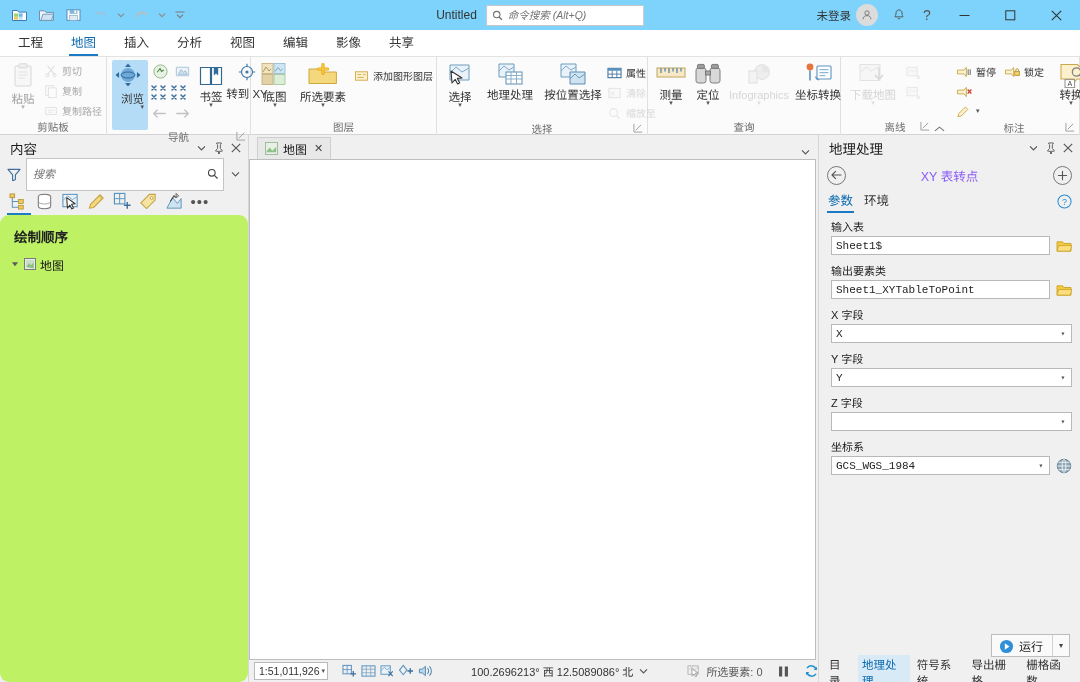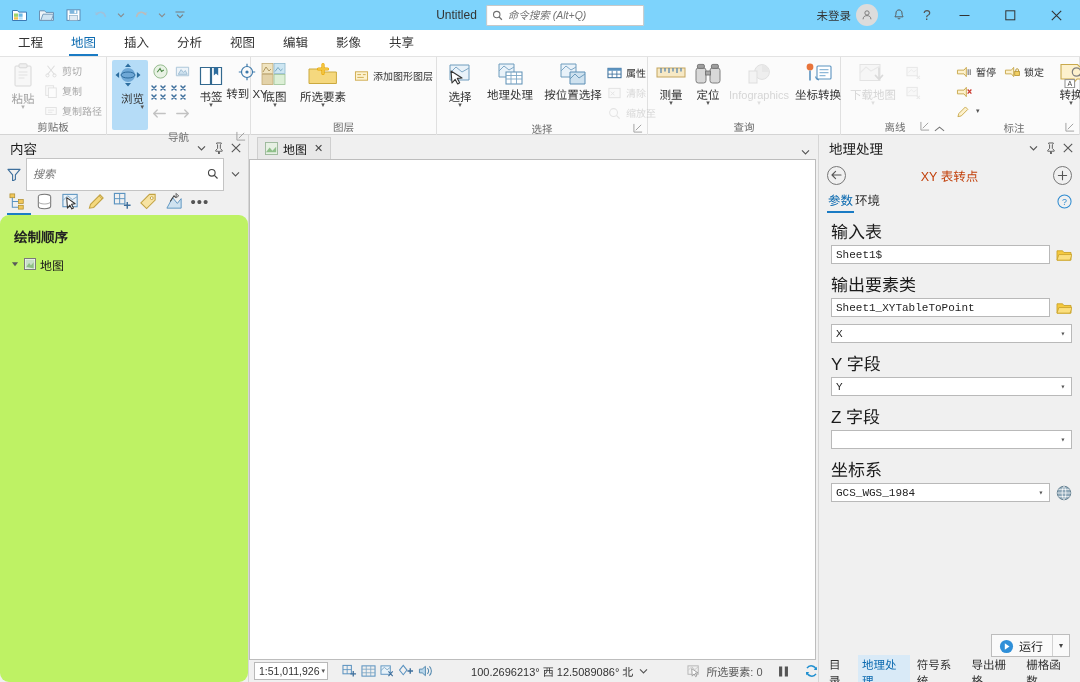--- a/index.html
+++ b/index.html
@@ -192,33 +192,33 @@
   
   .geo { width: 262px; border-left: 1px solid #d6d6d6; }
   .geo-nav {
     height: 28px; display: flex; align-items: center; padding: 0 8px; flex: 0 0 28px;
   }
   .circ-btn {
     width: 19px; height: 19px; border-radius: 50%; border: 1.3px solid #777;
     display: flex; align-items: center; justify-content: center; cursor: pointer;
     color: #555; font-size: 11px; line-height: 1;
   }
-  .geo-tool-title { flex: 1; text-align: center; font-size: 12.5px; color: #c2410c; }
+  .geo-tool-title { flex: 1; text-align: center; font-size: 12.5px; color: #8b5cf6; }
   .geo-tabs {
-    height: 25px; display: flex; align-items: center; padding: 0 8px; flex: 0 0 25px;
+    height: 25px; display: flex; align-items: center; padding: 0 8px; gap: 9px; flex: 0 0 25px;
   }
   .gtab { font-size: 12.5px; color: #333; cursor: pointer; position: relative; padding: 0 1px 4px; }
   .gtab.active { color: #0b6ab0; }
   .gtab.active::after {
     content: ''; position: absolute; left: 0; right: 0; bottom: 0; height: 2px; background: #1a7bc4;
   }
   .gtab-help { margin-left: auto; color: #2e8bd0; cursor: pointer; }
   .geo-body { flex: 1; background: #f0f0f0; padding: 4px 8px 0 12px; overflow: hidden; }
   .fld { margin-bottom: 7px; }
-  .fld-label { font-size: 17px; color: #1b1b1b; margin-bottom: 2px; }
+  .fld-label { font-size: 11px; color: #1b1b1b; margin-bottom: 2px; }
   .fld-row { display: flex; align-items: center; gap: 5px; }
   .fld-input {
     flex: 1; height: 19px; background: #fff; border: 1px solid #b9b9b9;
     display: flex; align-items: center; padding: 0 4px; font-size: 11px;
     font-family: "Liberation Mono", "DejaVu Sans Mono", monospace; color: #222;
   }
   .fld-input.sel-box { padding-right: 1px; }
   .fld-input span.val { flex: 1; overflow: hidden; white-space: nowrap; }
   .dd-caret { width: 14px; text-align: center; color: #555; font-size: 8px; }
   .folder-btn { width: 17px; height: 17px; display: flex; align-items: center; justify-content: center; cursor: pointer; }
@@ -1009,20 +1009,21 @@
             <span class="folder-btn">
               <svg width="16" height="14" viewBox="0 0 17 15">
                   <path d="M1 3h6l1.3 1.8H16V13H1z" fill="#f5c93e" stroke="#cba52e" stroke-width="1"></path>
                   <path d="M1 13l2-6h14l-2 6z" fill="#fbdf7e" stroke="#cba52e" stroke-width="0.9"></path>
                 </svg>
             </span>
           </div>
         </div>
 
         <div class="fld">
+          <div class="fld-label">X 字段</div>
           <div class="fld-row">
             <div class="fld-input sel-box">
               <span class="val">X</span>
               <span class="dd-caret">▾</span>
             </div>
           </div>
         </div>
 
         <div class="fld">
           <div class="fld-label">Y 字段</div>

